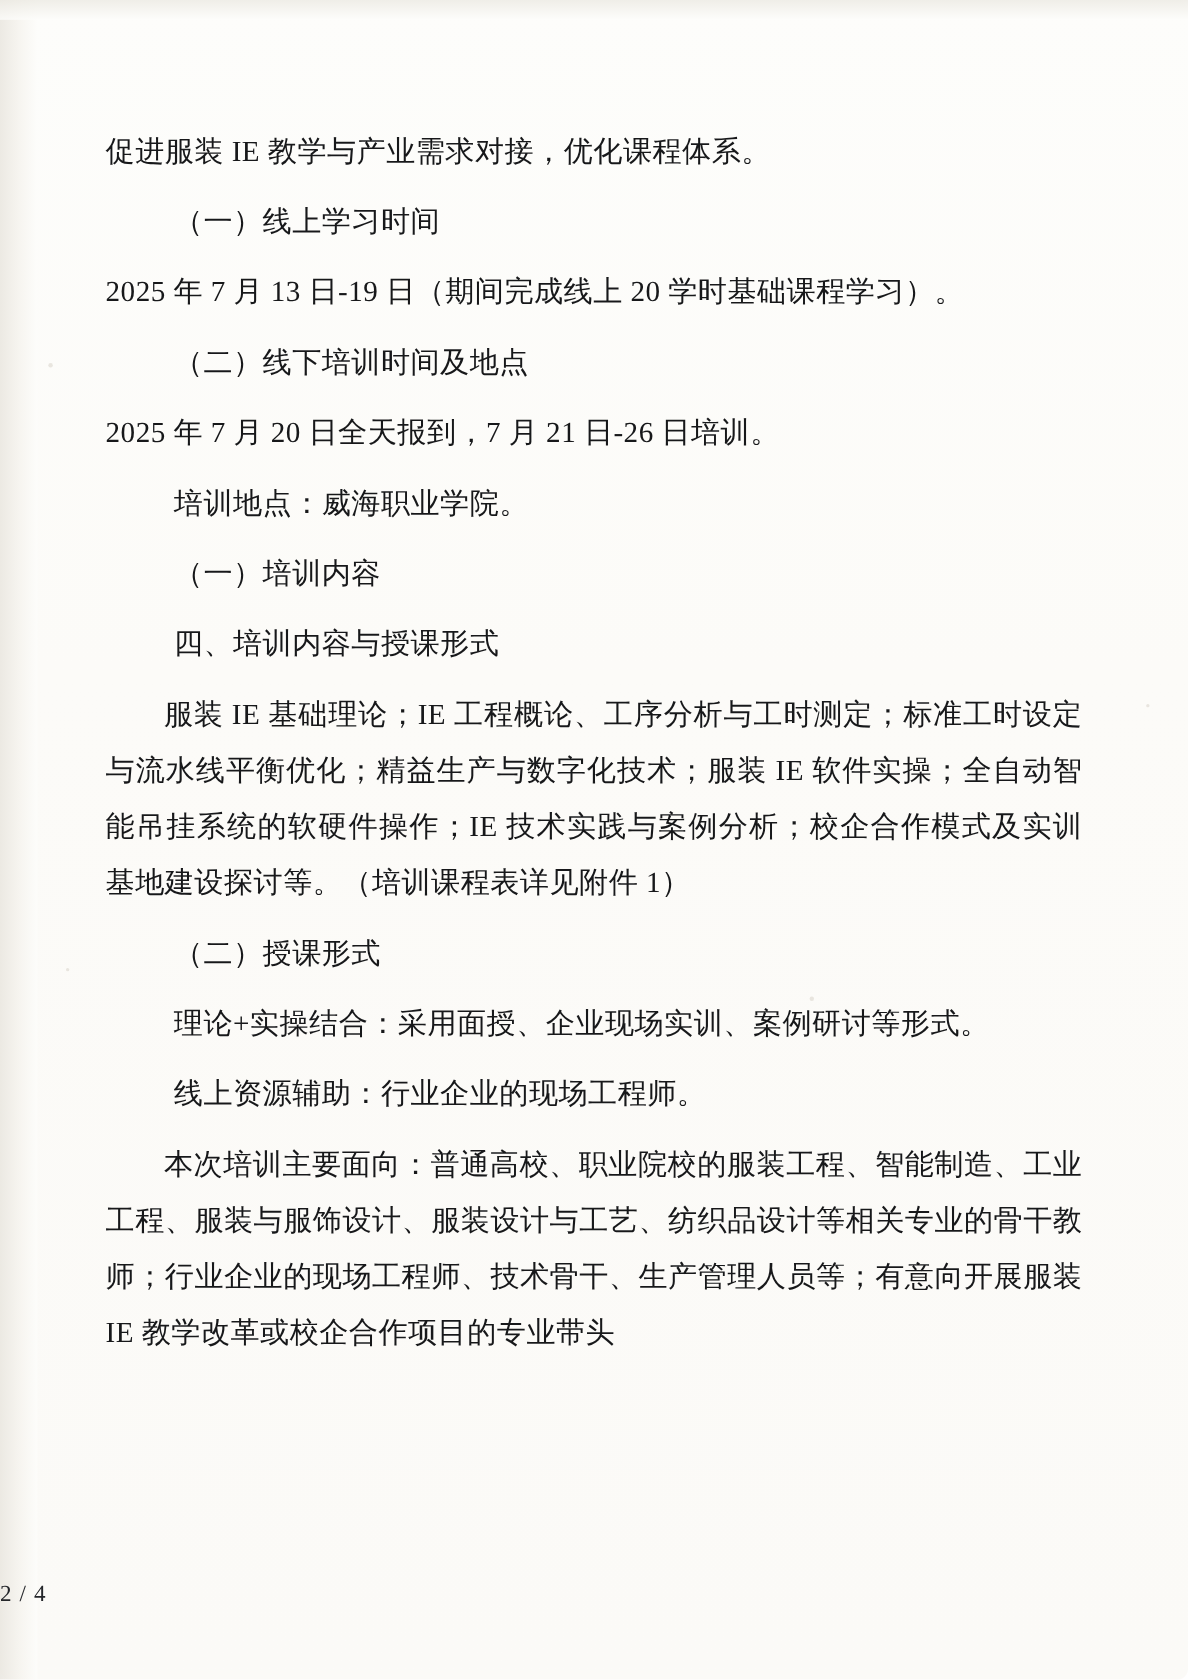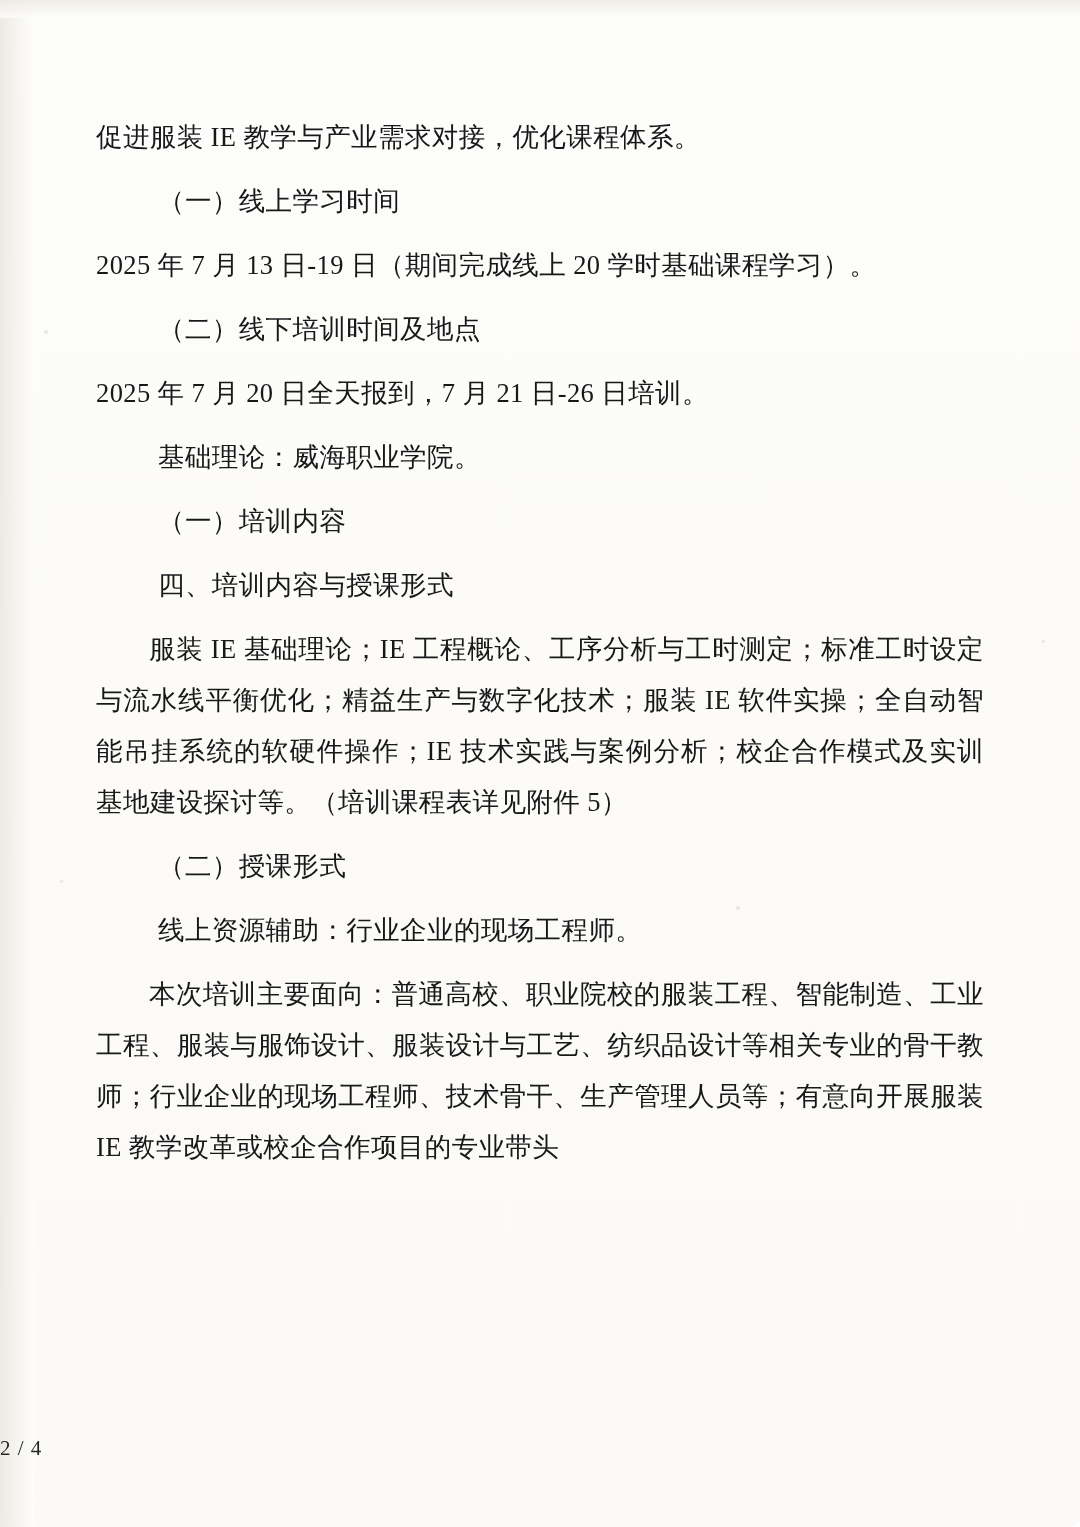--- a/index.html
+++ b/index.html
@@ -91,23 +91,24 @@
   <div class="speck" style="left:60px; top:880px; width:3px; height:3px;"></div>
   <div class="speck" style="left:736px; top:906px; width:4px; height:4px;"></div>
   <div class="speck" style="left:1042px; top:640px; width:3px; height:3px;"></div>
 
   <div class="doc">
     <p class="flush">促进服装 IE 教学与产业需求对接，优化课程体系。</p>
     <p class="indent-half">（一）线上学习时间</p>
     <p class="flush">2025 年 7 月 13 日-19 日（期间完成线上 20 学时基础课程学习）。</p>
     <p class="indent-half">（二）线下培训时间及地点</p>
     <p class="flush">2025 年 7 月 20 日全天报到，7 月 21 日-26 日培训。</p>
-    <p class="indent-half">基础理论：威海职业学院。</p>
+    <p class="indent-half">培训地点：威海职业学院。</p>
     <p class="indent-half">（一）培训内容</p>
     <p class="indent-half">四、培训内容与授课形式</p>
-    <p class="indent">服装 IE 基础理论；IE 工程概论、工序分析与工时测定；标准工时设定与流水线平衡优化；精益生产与数字化技术；服装 IE 软件实操；全自动智能吊挂系统的软硬件操作；IE 技术实践与案例分析；校企合作模式及实训基地建设探讨等。（培训课程表详见附件 5）</p>
+    <p class="indent">服装 IE 基础理论；IE 工程概论、工序分析与工时测定；标准工时设定与流水线平衡优化；精益生产与数字化技术；服装 IE 软件实操；全自动智能吊挂系统的软硬件操作；IE 技术实践与案例分析；校企合作模式及实训基地建设探讨等。（培训课程表详见附件 1）</p>
     <p class="indent-half">（二）授课形式</p>
+    <p class="indent-half">理论+实操结合：采用面授、企业现场实训、案例研讨等形式。</p>
     <p class="indent-half">线上资源辅助：行业企业的现场工程师。</p>
     <p class="indent">本次培训主要面向：普通高校、职业院校的服装工程、智能制造、工业工程、服装与服饰设计、服装设计与工艺、纺织品设计等相关专业的骨干教师；行业企业的现场工程师、技术骨干、生产管理人员等；有意向开展服装 IE 教学改革或校企合作项目的专业带头</p>
   </div>
 
   <div class="pagenum">2 / 4</div>
 </div>
 
 </body></html>

